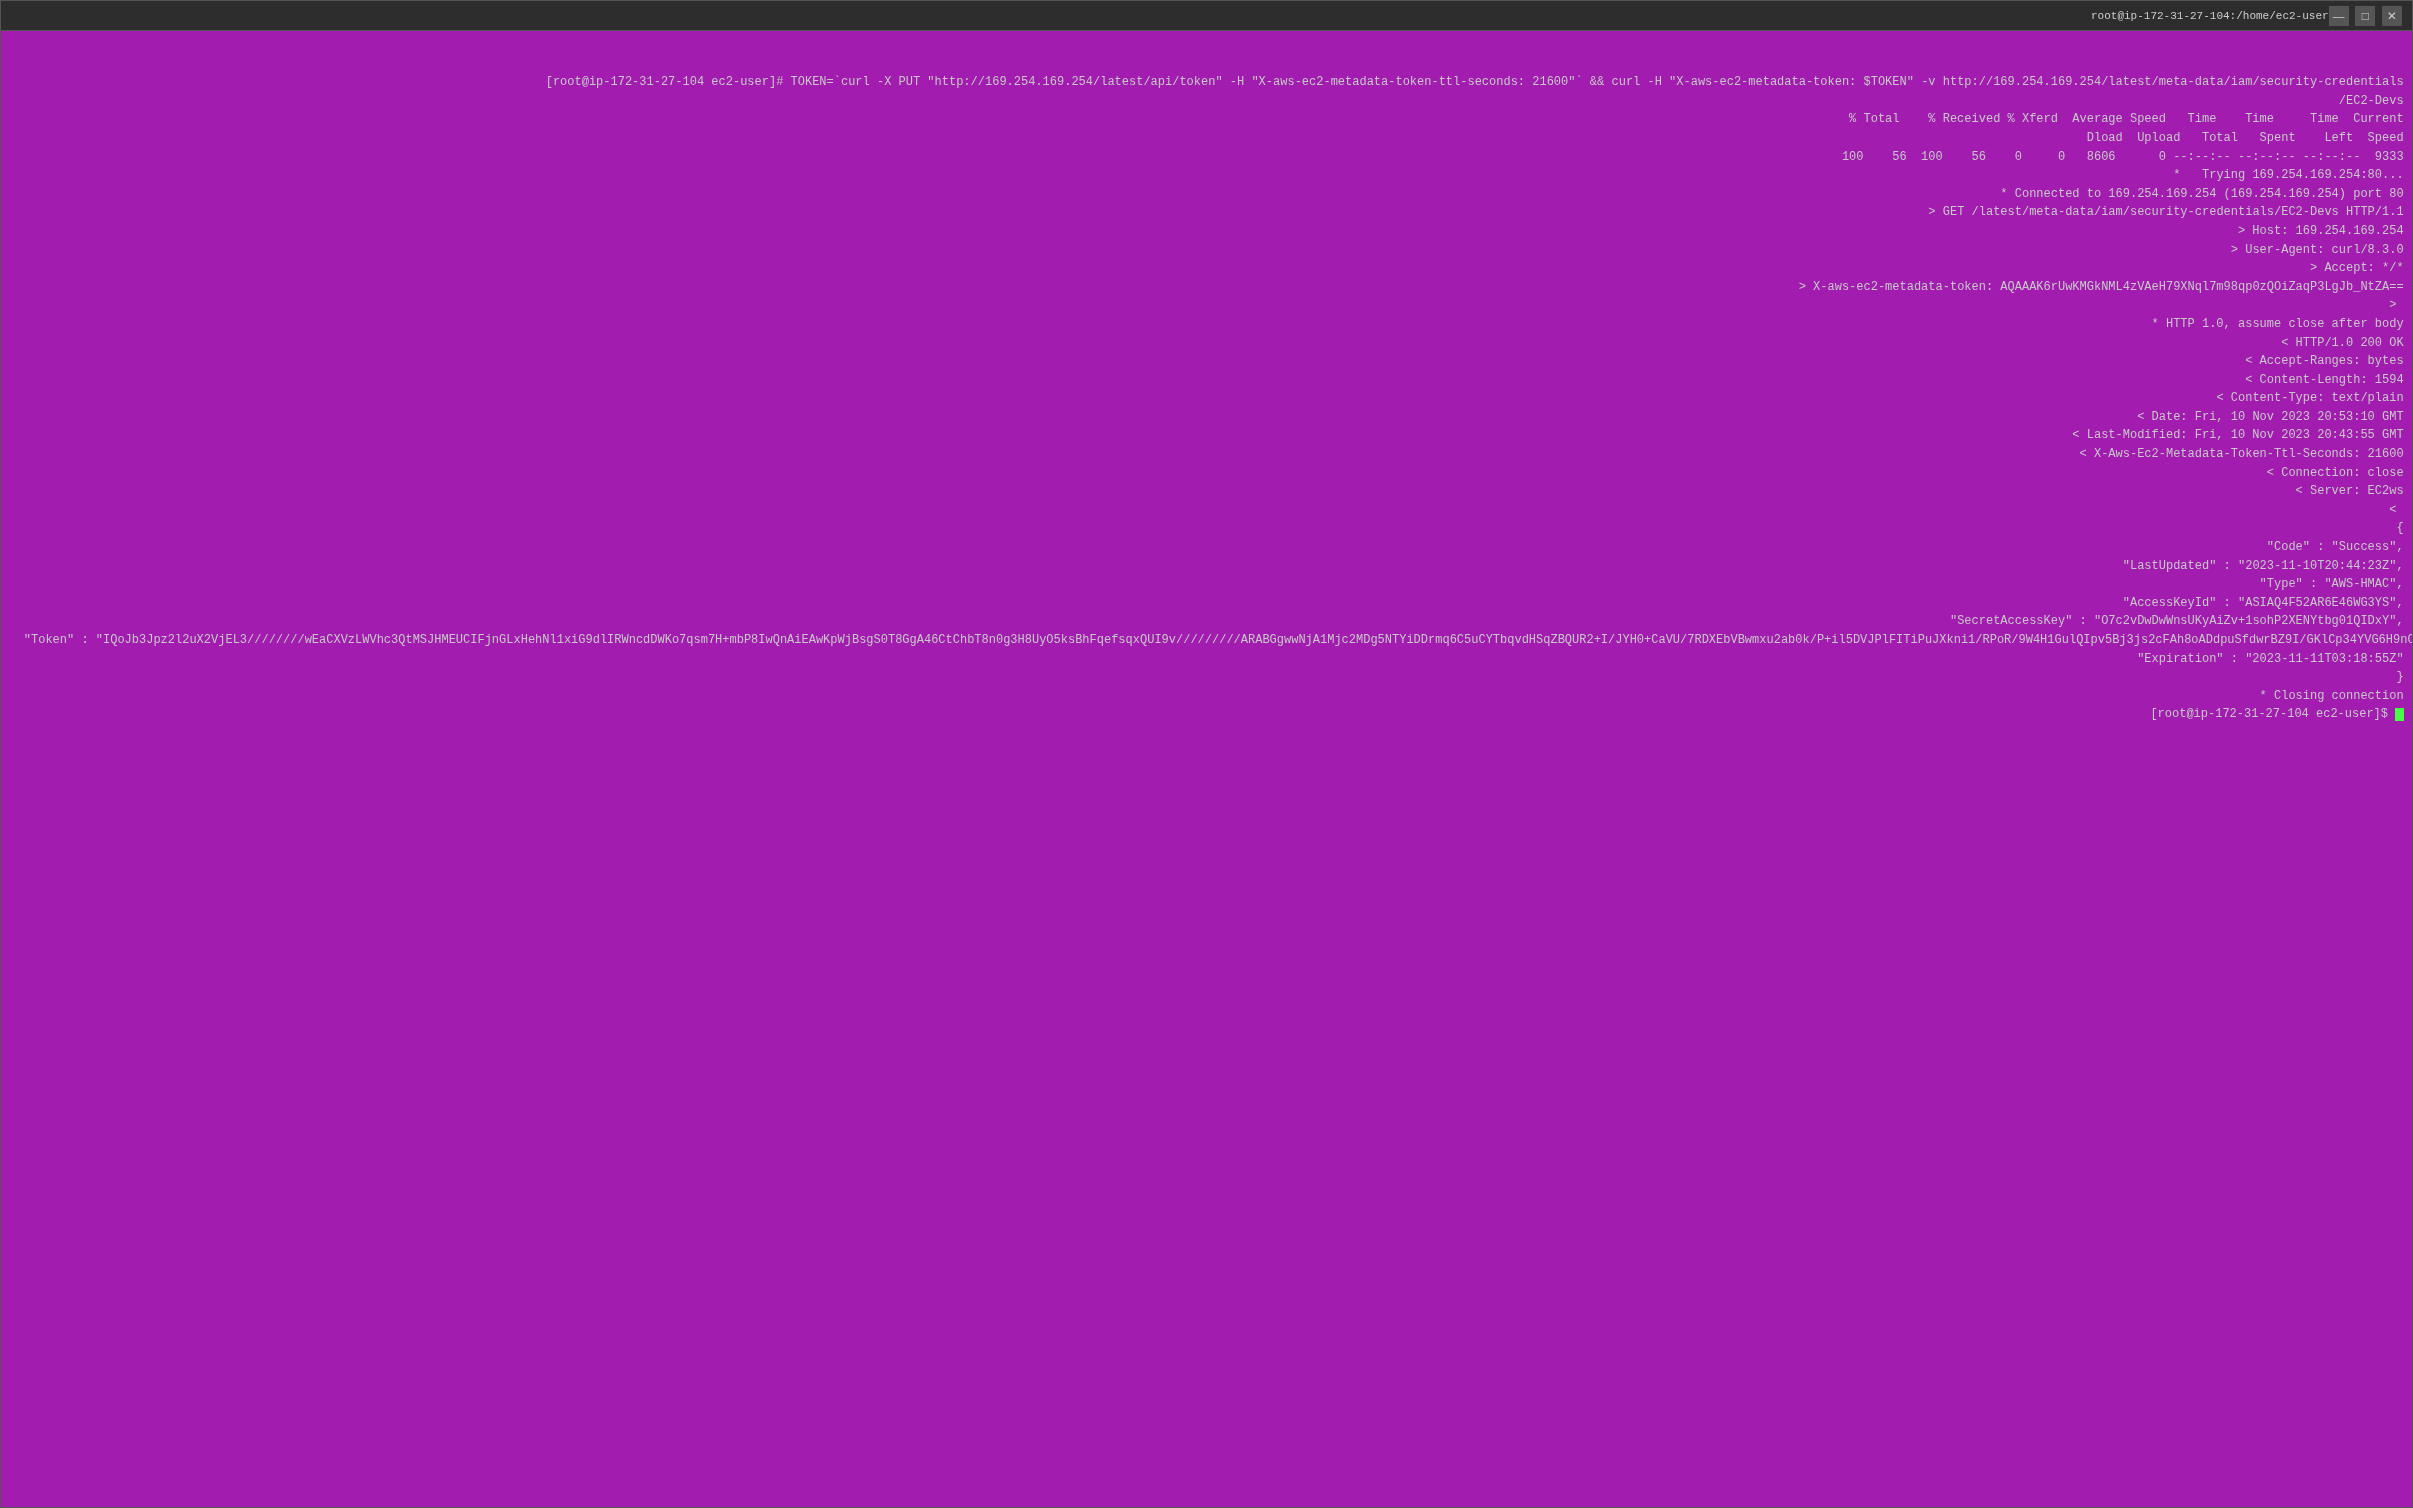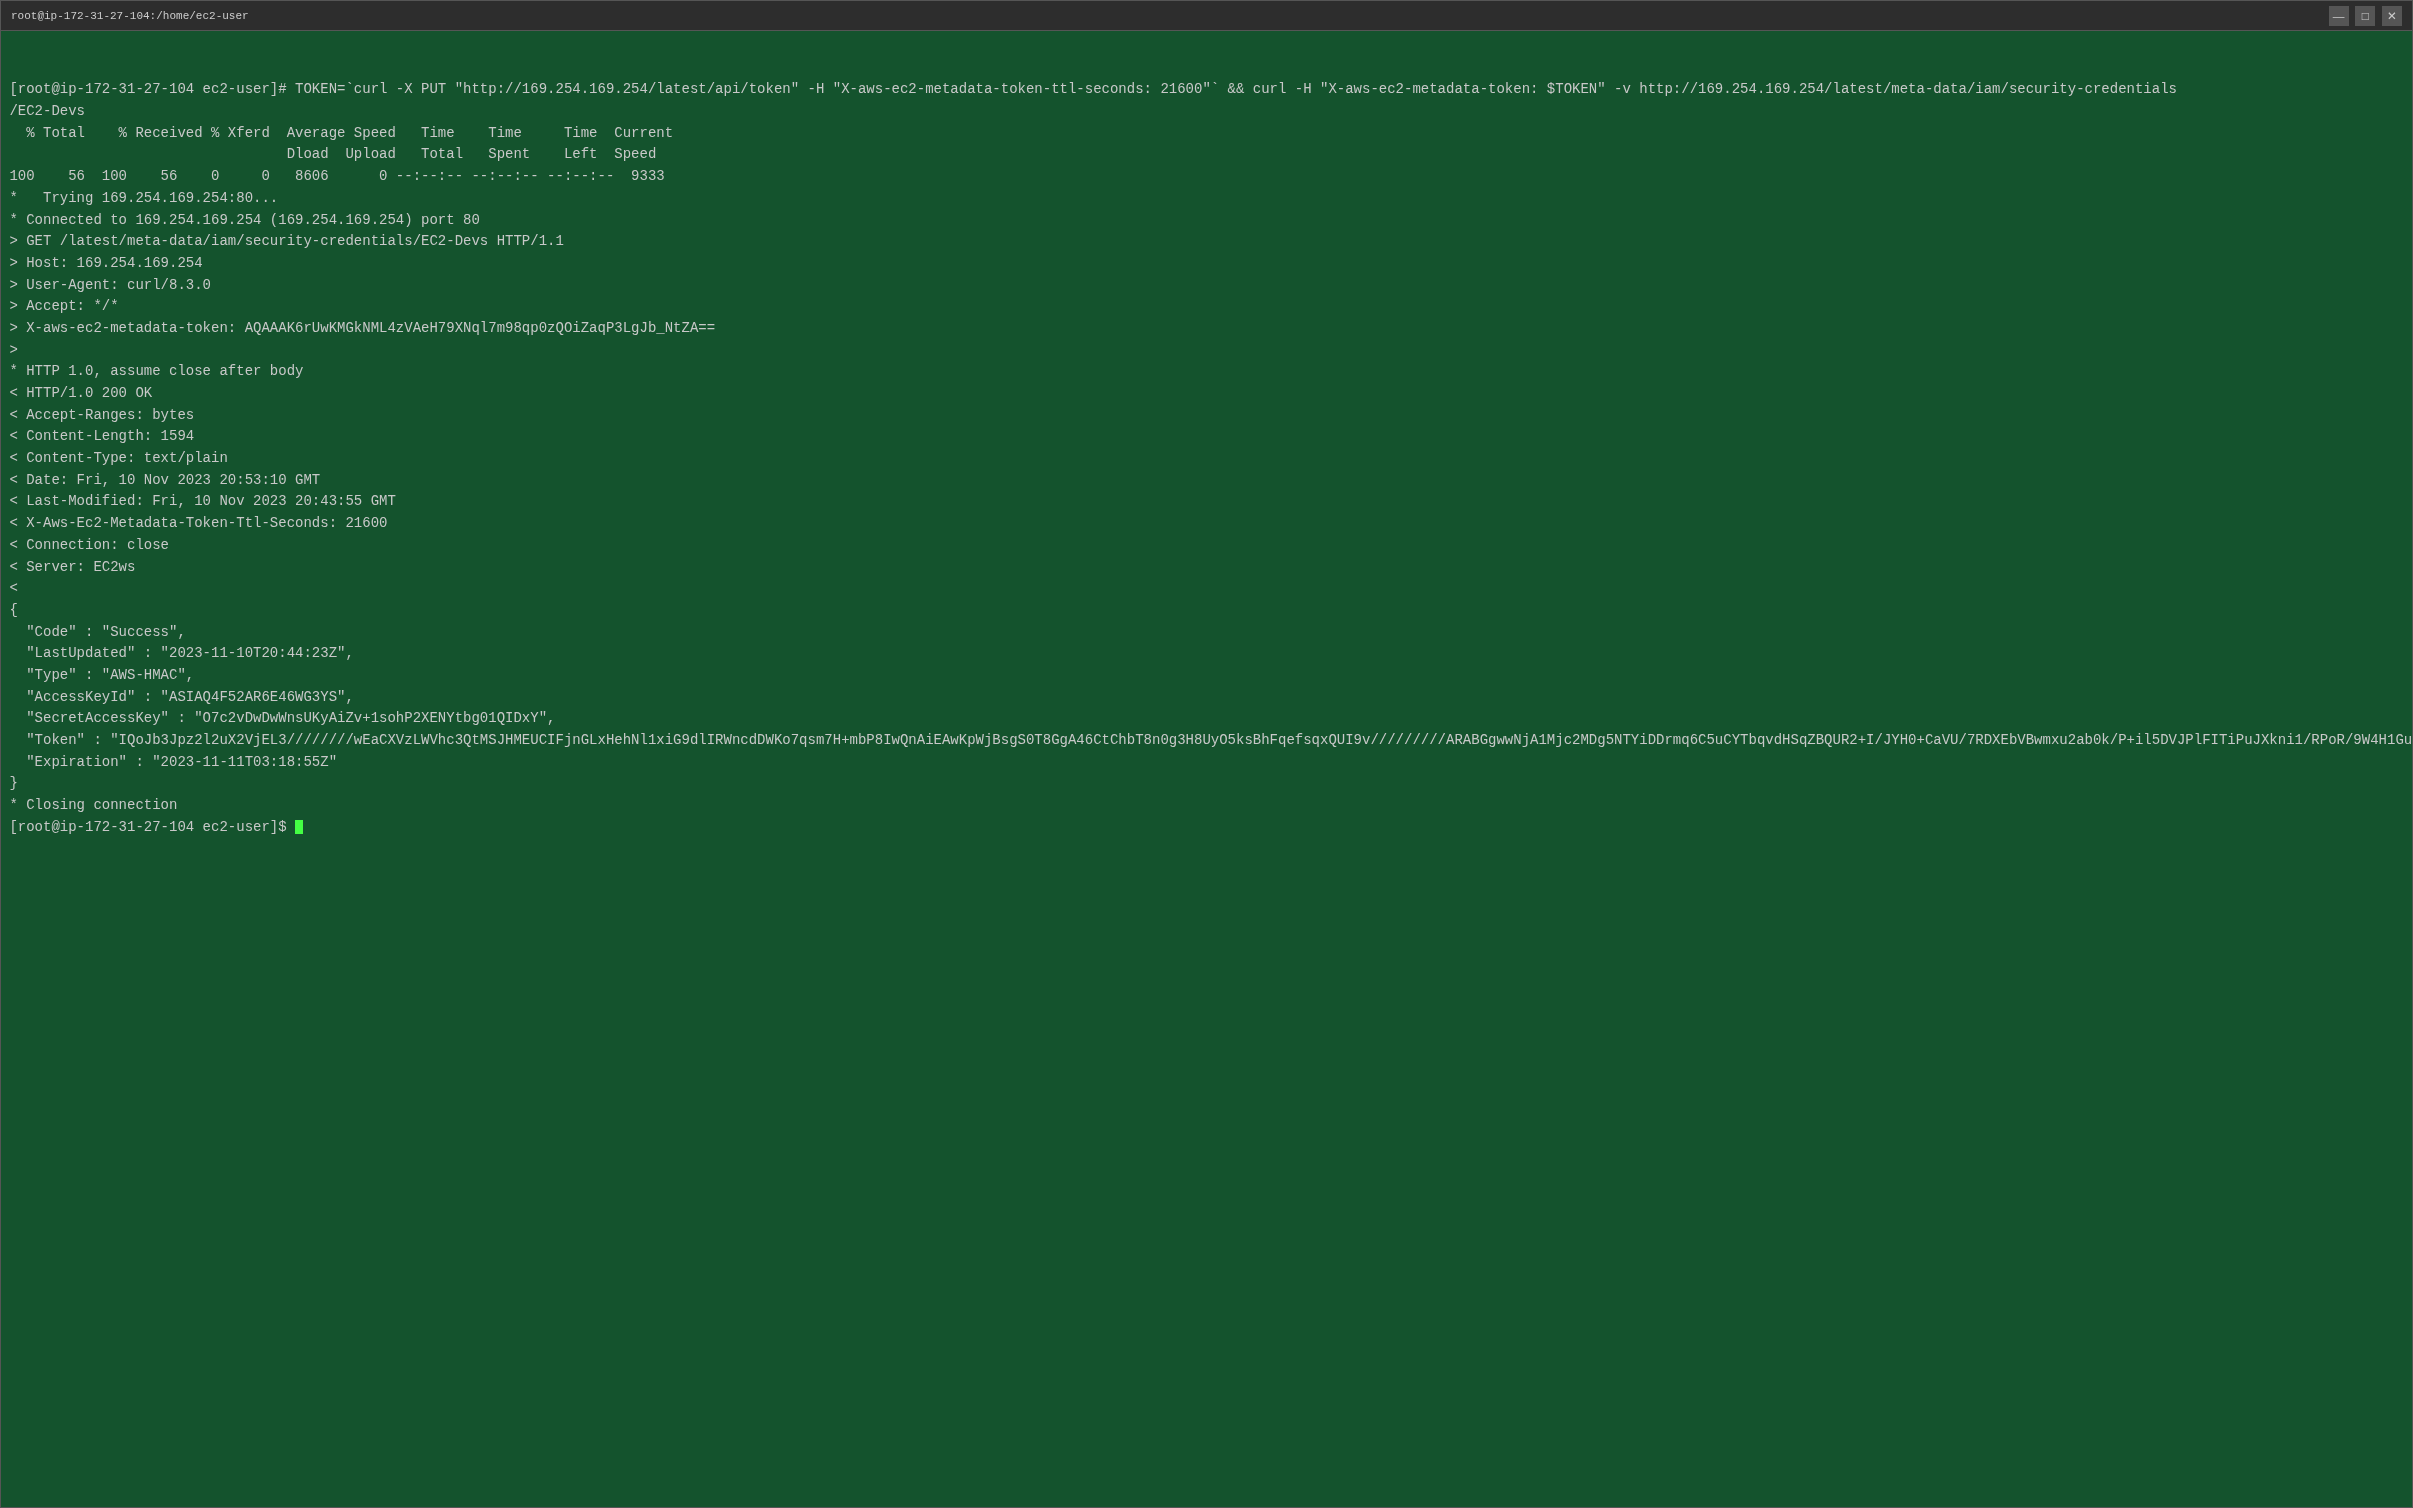--- a/index.html
+++ b/index.html
@@ -1,18 +1,19 @@
 <!DOCTYPE html>
 <html style="font-size:13.4px"><head>
   <meta charset="utf-8">
   <style>
     * {
       margin: 0;
       padding: 0;
       box-sizing: border-box;
+      text-align: right;
     }
 
     body {
       background: #000;
       font-family: 'Courier New', Courier, monospace;
       font-size: 11px;
       color: #d0d0d0;
       width: 2413px;
       height: 1508px;
       overflow: hidden;
@@ -57,26 +58,26 @@
       color: #ccc;
       font-size: 11.7px;
       cursor: pointer;
       display: flex;
       align-items: center;
       justify-content: center;
     }
 
     .terminal-body {
       flex: 1;
-      background: #14532d;
+      background: #a21caf;
       padding: 5px 8.4px;
       overflow: hidden;
       color: #c8c8c8;
       font-family: 'Courier New', Courier, monospace;
-      font-size: 14px;
+      font-size: 12px;
       line-height: 1.55;
       white-space: pre;
     }
 
     .line {
       display: block;
       white-space: pre;
     }
     .cursor {
       display: inline-block;

